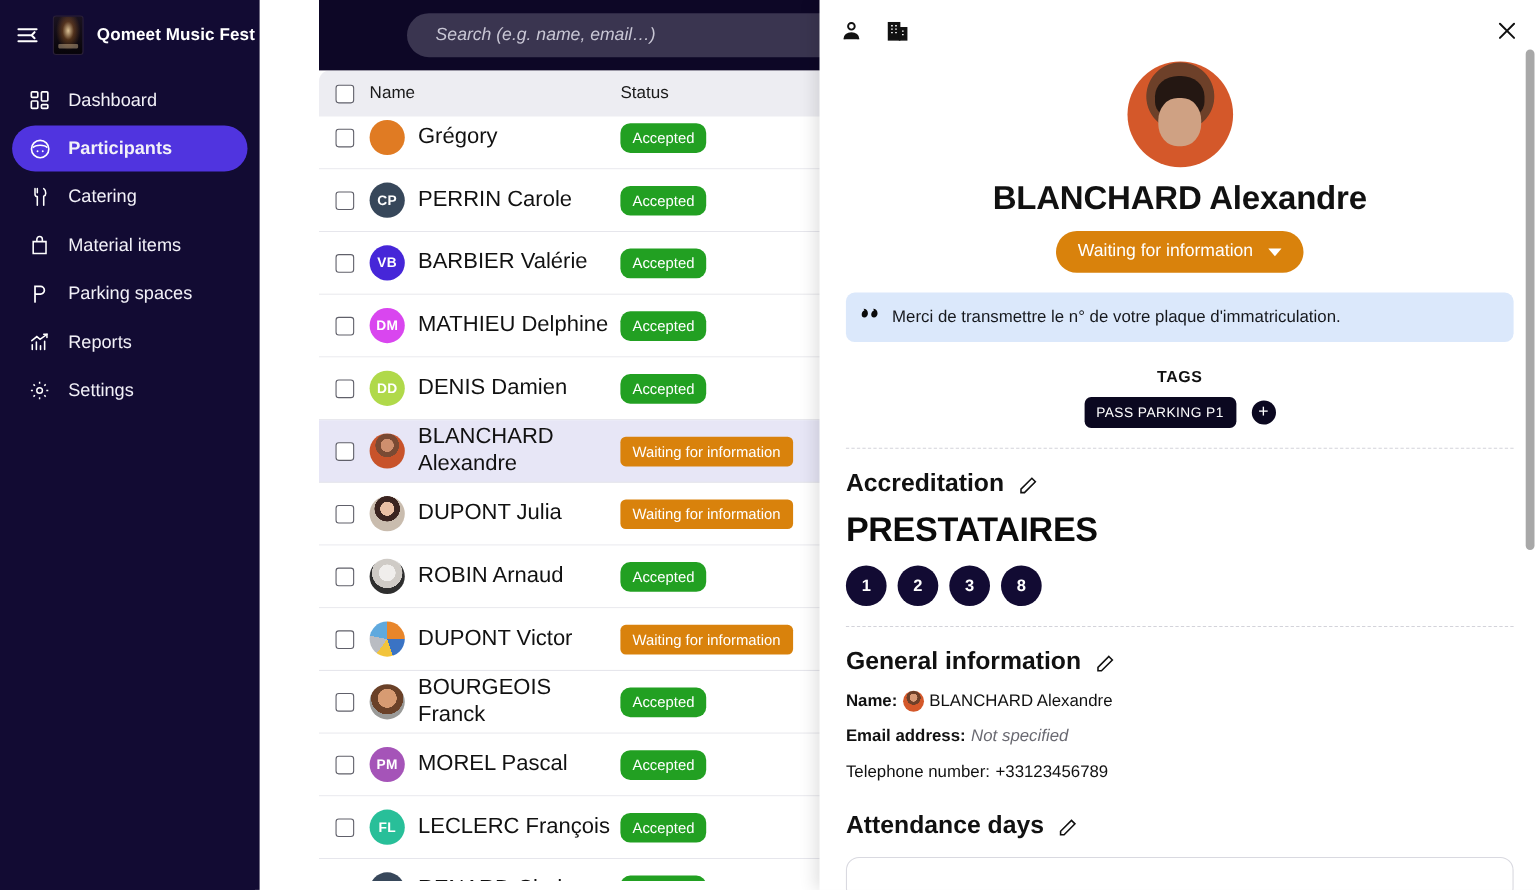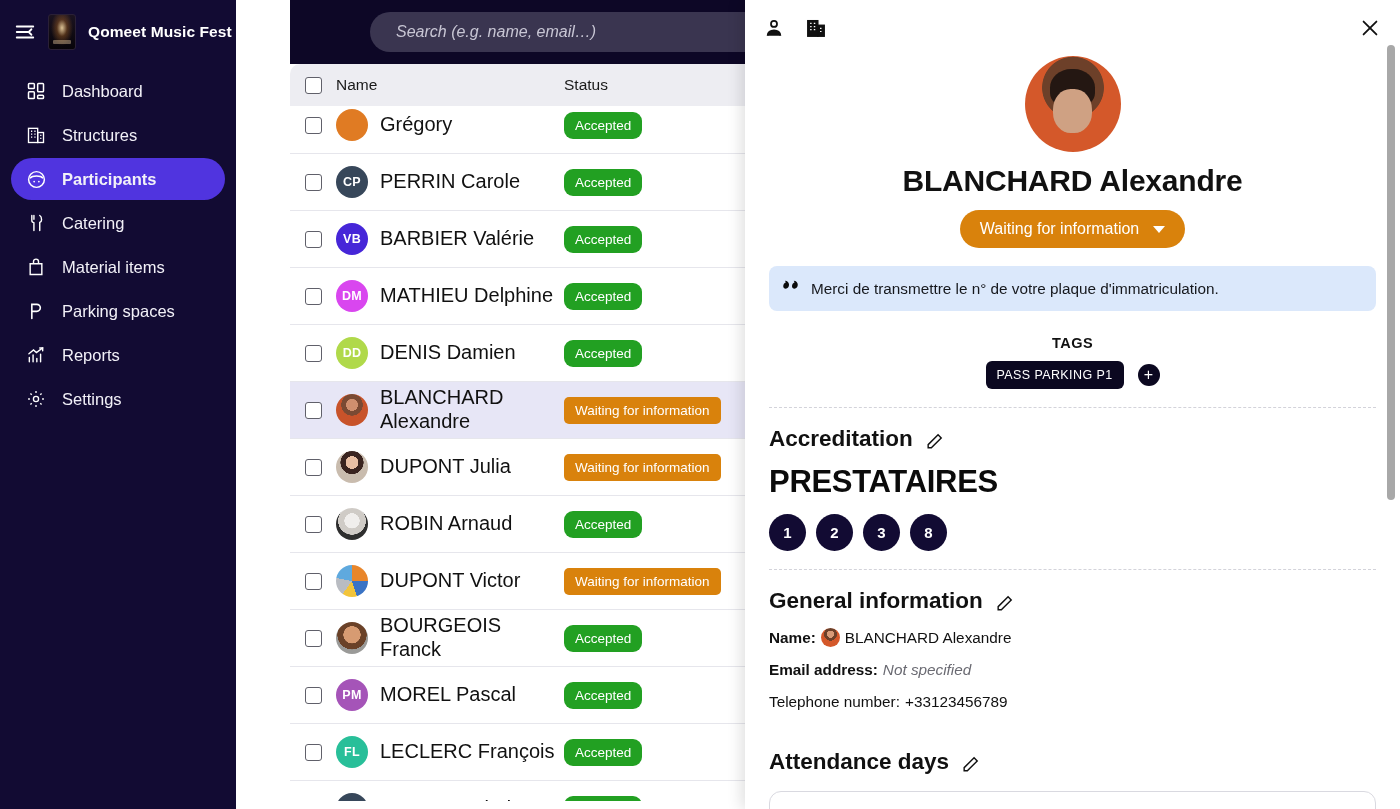--- a/index.html
+++ b/index.html
@@ -220,30 +220,20 @@
           <svg width="20" height="20" viewBox="0 0 24 24" fill="none" stroke="#fff" stroke-width="1.8">
             <rect x="3" y="3" width="7" height="6" rx="1"></rect>
               <rect x="14" y="3" width="7" height="10" rx="1"></rect>
             <rect x="3" y="13" width="7" height="8" rx="1"></rect>
               <rect x="14" y="17" width="7" height="4" rx="1"></rect>
           </svg>
         </span>
         <span>Dashboard</span>
       </div>
 
-      <div class="nav-item">
-        <span class="nav-icon">
-          <svg width="20" height="20" viewBox="0 0 24 24" fill="none" stroke="#fff" stroke-width="1.6">
-            <rect x="3" y="4" width="11" height="17"></rect>
-              <rect x="14" y="9" width="7" height="12"></rect>
-            <path d="M6 7.5h1.5M10 7.5h1.5M6 11h1.5M10 11h1.5M6 14.5h1.5M10 14.5h1.5M17 12.5h1.5M17 16h1.5"></path>
-          </svg>
-        </span>
-        <span>Structures</span>
-      </div>
 
       <div class="nav-item active">
         <span class="nav-icon">
           <svg width="21" height="21" viewBox="0 0 24 24" fill="none" stroke="#fff" stroke-width="1.7">
             <circle cx="12" cy="12" r="9"></circle>
               <path d="M4.5 10.5c2.8-3.2 12.2-3.2 15 0"></path>
             <circle cx="9.3" cy="14.3" r="1" fill="#fff" stroke="none"></circle>
               <circle cx="14.7" cy="14.3" r="1" fill="#fff" stroke="none"></circle>
           </svg>
         </span>
@@ -546,21 +536,21 @@
       </div>
       <div class="info-line">
         <span class="info-label">Email address:</span>
         <span class="muted-italic">Not specified</span>
       </div>
       <div class="info-line">
         <span>Telephone number:</span>
         <span>+33123456789</span>
       </div>
 
-      <div class="sec-head" style="margin-top:38px">
+      <div class="sec-head" style="margin-top:26px">
         <span class="sec-title">Attendance days</span>
         <span class="pencil">
           <svg width="19" height="19" viewBox="0 0 24 24" fill="none" stroke="#111" stroke-width="1.8" stroke-linecap="round">
             <path d="M16.5 3.5 20.5 7.5 8 20H4v-4z"></path>
           </svg>
         </span>
       </div>
       <div class="att-card"></div>
     </div>
 

